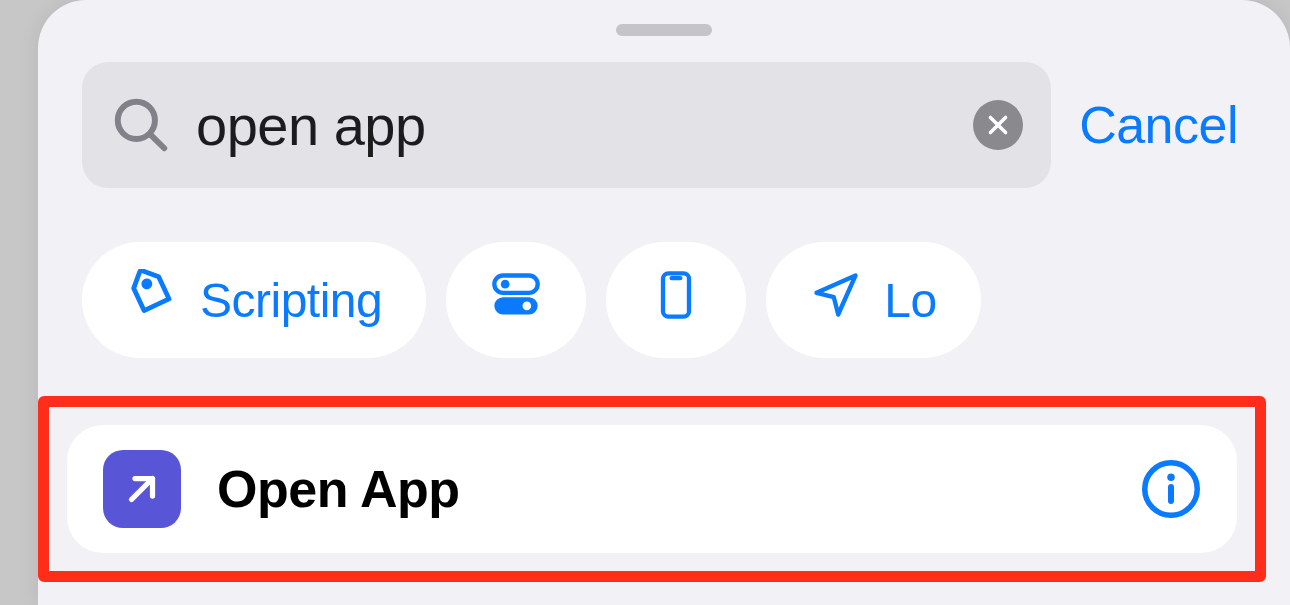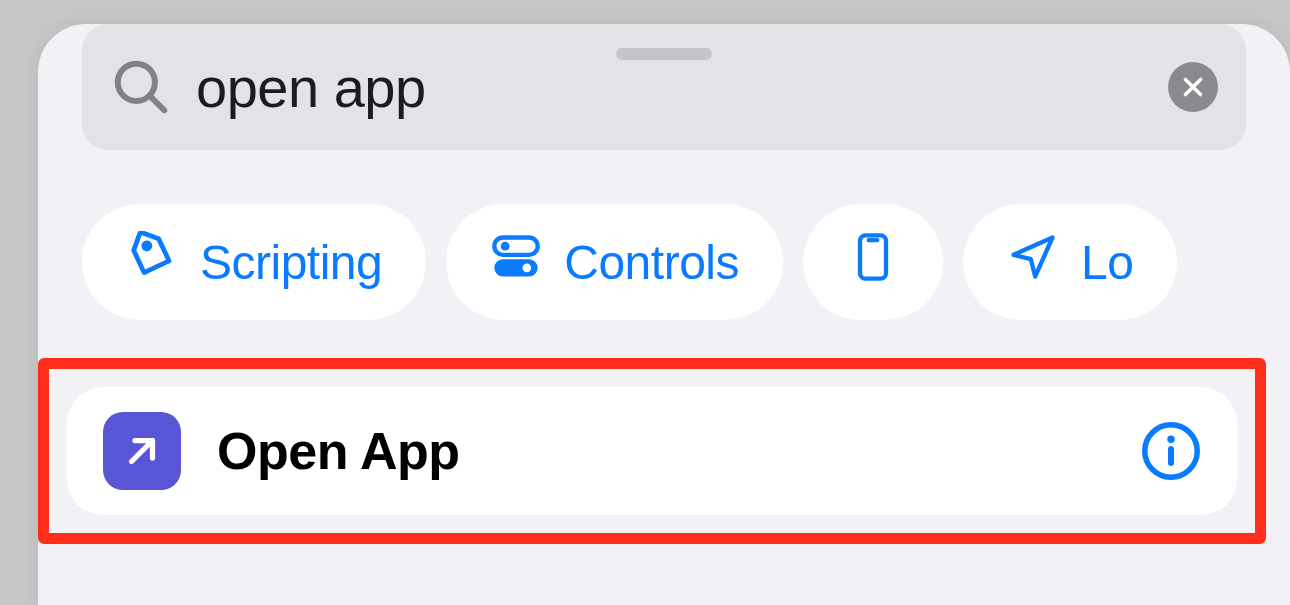--- a/index.html
+++ b/index.html
@@ -14,21 +14,21 @@
     --highlight-border:#ff2d1a;
     --icon-purple:#5856d6;
     --clear-bg:#89898e;
   }
   html,body{margin:0;padding:0;width:1290px;height:605px;font-family:-apple-system,Helvetica Neue,Arial,sans-serif;background:var(--bg);overflow:hidden;}
   .sheet{
     position:absolute;left:38px;right:0;top:0;bottom:0;
     background:var(--sheet);
     border-top-left-radius:48px;border-top-right-radius:48px;
     box-shadow:0 0 20px rgba(0,0,0,0.08);
-    margin-top:24px;
+    padding-top:62px;
   }
   .grabber{
     position:absolute;top:24px;left:50%;transform:translateX(-50%);
     width:96px;height:12px;border-radius:6px;background:#c5c5c9;
   }
   .search-row{
     display:flex;align-items:center;gap:28px;
     padding:0 44px 0 44px;height:126px;
   }
   .search-field{
@@ -100,20 +100,21 @@
         </svg>
       </span>
       <input class="search-input" type="text" value="open app" placeholder="Search" style="">
       <span class="clear-btn">
         <svg viewBox="0 0 24 24" fill="none" stroke-linecap="round">
           <line x1="5" y1="5" x2="19" y2="19"></line>
             <line x1="19" y1="5" x2="5" y2="19"></line>
         </svg>
       </span>
     </div>
+    <span class="cancel-link">Cancel</span>
   </div>
 
   <div class="chips">
     <div class="chip">
       <span>
         <svg viewBox="0 0 24 24" fill="none" stroke="#0a7bff" stroke-width="2.2" stroke-linejoin="round" stroke-linecap="round">
           <path d="M12 3 L20 11 L11 20 L3 12 L3 4 Q3 3 4 3 Z" transform="rotate(20 12 12)"></path>
           <circle cx="8" cy="8" r="1.4" fill="#0a7bff" transform="rotate(20 12 12)"></circle>
         </svg>
       </span>
@@ -121,21 +122,20 @@
     </div>
     <div class="chip">
       <span>
         <svg viewBox="0 0 24 24">
           <rect x="2" y="3" width="20" height="8" rx="4" fill="none" stroke="#0a7bff" stroke-width="2"></rect>
           <circle cx="7" cy="7" r="2" fill="#0a7bff"></circle>
           <rect x="2" y="13" width="20" height="8" rx="4" fill="#0a7bff"></rect>
           <circle cx="17" cy="17" r="2" fill="#fff"></circle>
         </svg>
       </span>
-      <span>Controls</span>
     </div>
     <div class="chip">
       <span>
         <svg viewBox="0 0 24 24" fill="none" stroke="#0a7bff" stroke-width="2" stroke-linecap="round">
           <rect x="6" y="2" width="12" height="20" rx="2.5"></rect>
           <line x1="10" y1="4.2" x2="14" y2="4.2"></line>
         </svg>
       </span>
     </div>
     <div class="chip">

